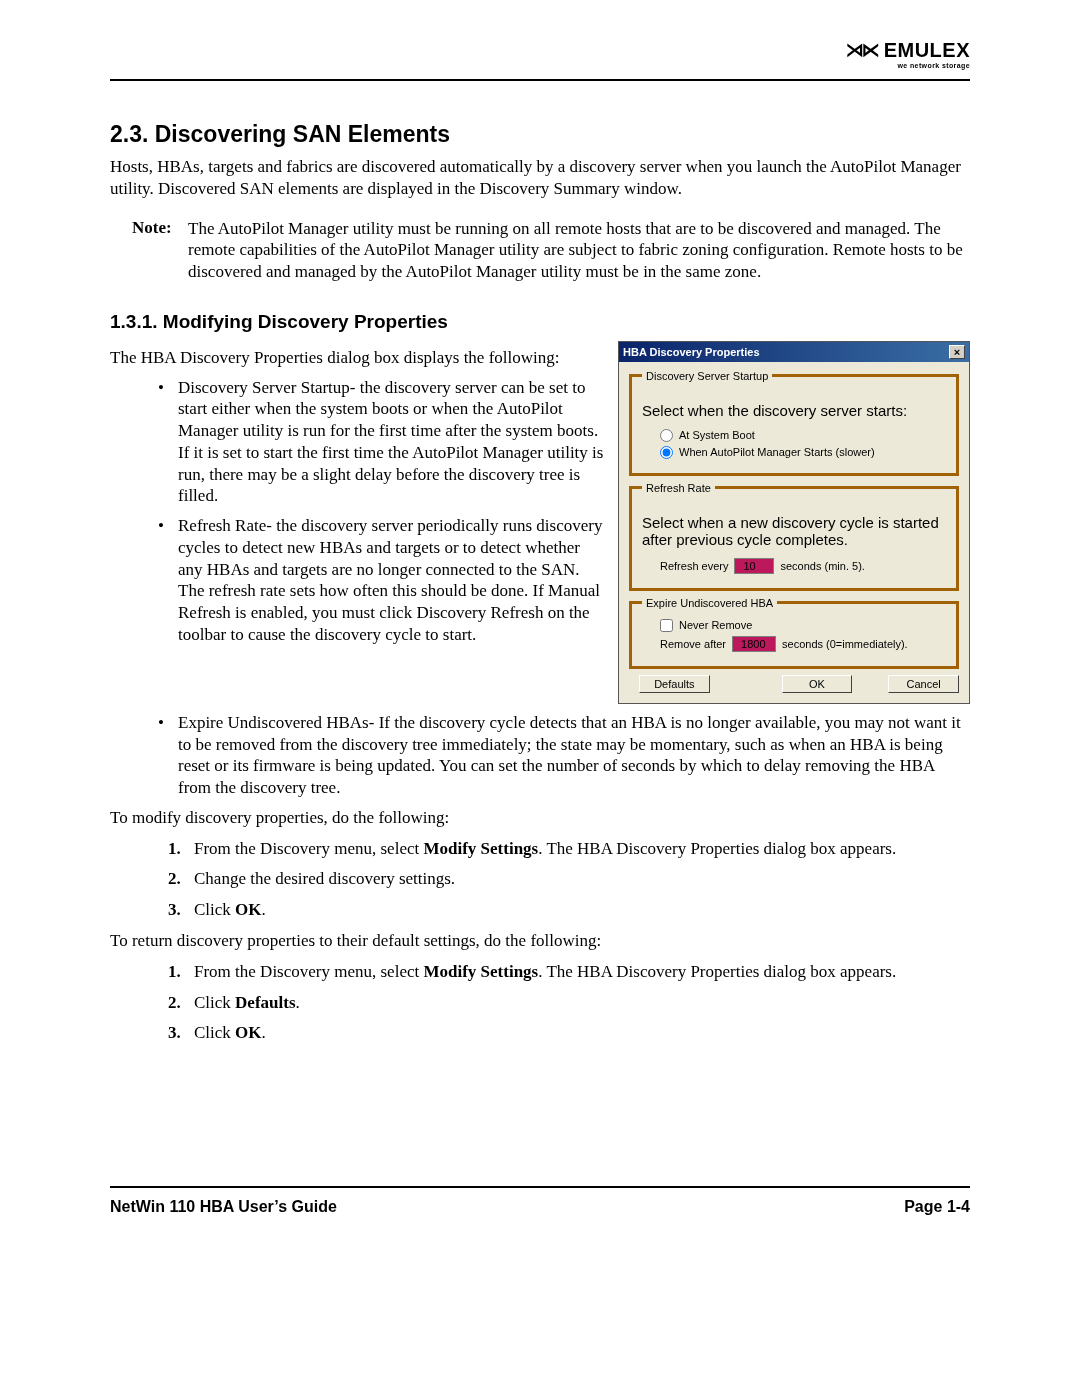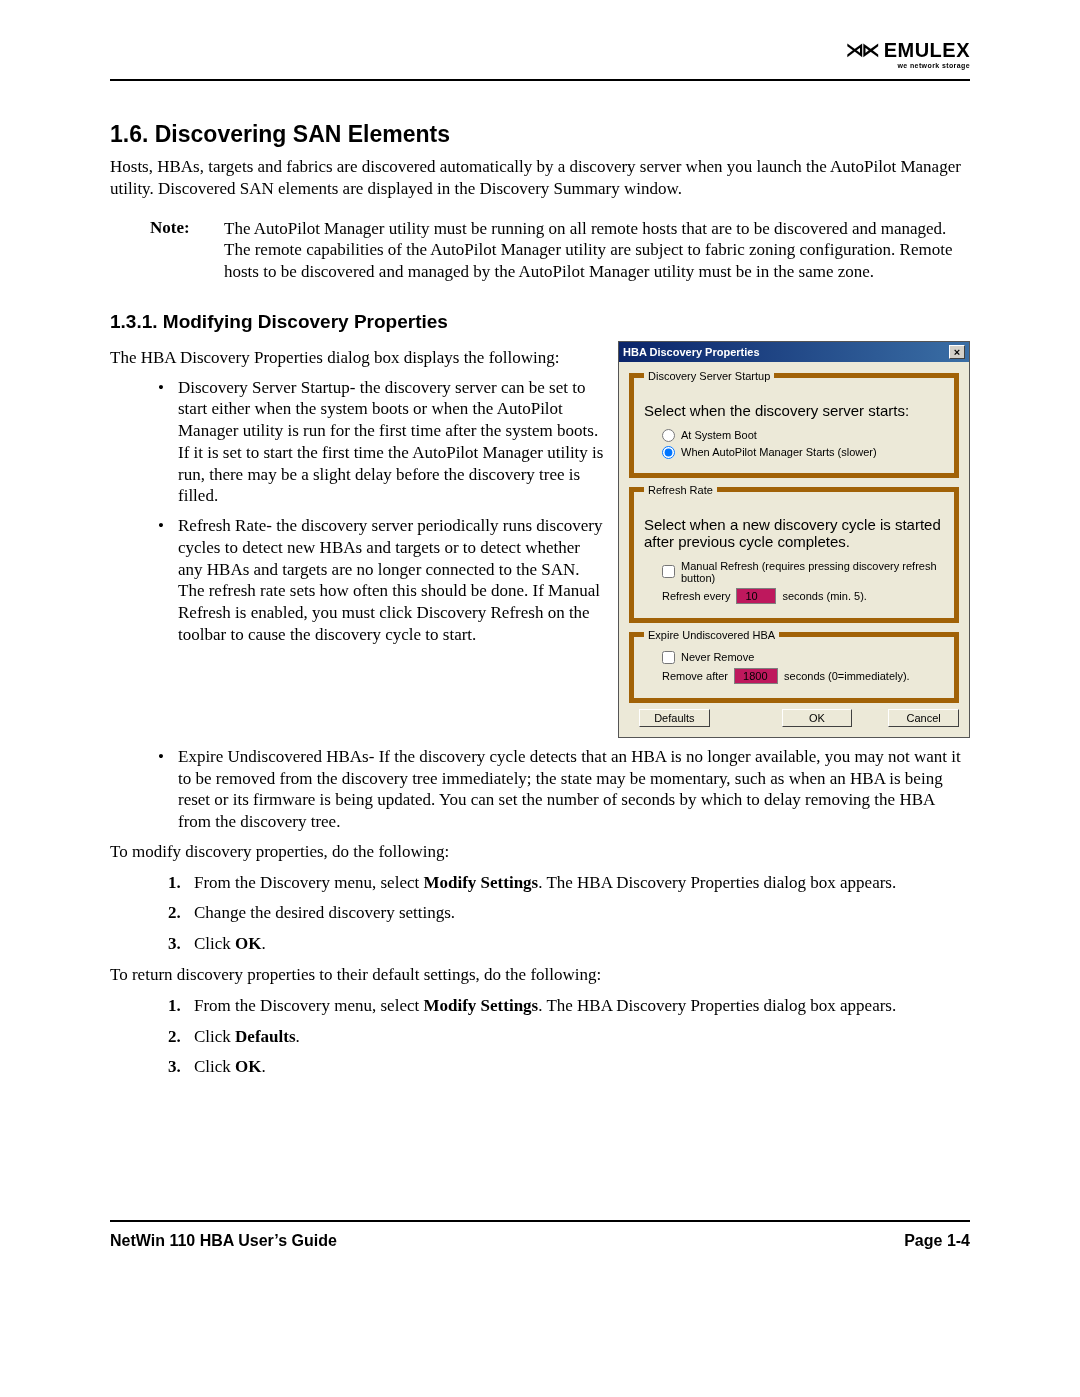--- a/index.html
+++ b/index.html
@@ -49,21 +49,21 @@
     font-size: 23px;
     margin: 0 0 8px 0;
   }
   h3.subsection-title {
     font-family: Helvetica, Arial, sans-serif;
     font-weight: 700;
     font-size: 19px;
     margin: 28px 0 8px 0;
   }
   p { font-size: 17px; line-height: 1.28; margin: 6px 0; }
-  .note-block { display: flex; margin: 18px 0 22px 40px; gap: 18px; }
+  .note-block { display: flex; margin: 18px 0 22px 22px; }
   .note-label { font-weight: 700; width: 56px; flex: none; font-size: 17px; }
   .note-body  { font-size: 17px; line-height: 1.28; }
   .two-col { display: flex; gap: 14px; align-items: flex-start; }
   .col-text { flex: 1 1 50%; min-width: 0; }
   .col-fig  { flex: none; width: 352px; }
   ul.bullets { list-style: none; padding: 0; margin: 8px 0 8px 48px; }
   ul.bullets > li { font-size: 17px; line-height: 1.28; margin-bottom: 8px; padding-left: 20px; position: relative; }
   ul.bullets > li::before { content: "•"; position: absolute; left: 0; top: 0; }
   ol.steps { padding: 0; margin: 8px 0 8px 58px; list-style: none; counter-reset: step; }
   ol.steps > li { font-size: 17px; line-height: 1.45; margin-bottom: 6px; counter-increment: step; position: relative; padding-left: 26px; }
@@ -104,21 +104,21 @@
     border-bottom-color: #404040;
     width: 16px; height: 14px;
     font-family: Arial, sans-serif;
     font-size: 11px;
     line-height: 12px;
     text-align: center;
     font-weight: 700;
   }
   .dlg-body { padding: 8px 10px 10px; }
   fieldset.group {
-    border: 5px solid #a16207;
+    border: 3px solid #a16207;
     margin: 0 0 6px 0;
     padding: 6px 10px 10px 10px;
   }
   fieldset.group > legend { padding: 0 4px; font-size: 11px; }
   .grp-text { font-size: 15px; margin: 14px 0 10px 0; }
   .radio-row, .check-row, .input-row { font-size: 11px; margin: 4px 0 4px 18px; display: flex; align-items: center; gap: 6px; }
   .radio-row input, .check-row input { margin: 0; }
   .input-row input[type=text] {
     width: 40px; height: 16px; border: 1px solid #7f7f7f; font-size: 11px; padding: 0 8px;
     background: #be185d;
@@ -147,21 +147,21 @@
 
 <div class="page">
 
   <div class="header">
     <div class="logo">
       <span class="logo-mark">⋊⋉</span><span>EMULEX</span>
       <small>we network storage</small>
     </div>
   </div>
 
-  <h2 class="section-title">1.6. Discovering SAN Elements</h2>
+  <h2 class="section-title">2.3. Discovering SAN Elements</h2>
   <p>Hosts, HBAs, targets and fabrics are discovered automatically by a discovery server when you launch the AutoPilot Manager utility. Discovered SAN elements are displayed in the Discovery Summary window.</p>
 
   <div class="note-block">
     <div class="note-label">Note:</div>
     <div class="note-body">The AutoPilot Manager utility must be running on all remote hosts that are to be discovered and managed. The remote capabilities of the AutoPilot Manager utility are subject to fabric zoning configuration. Remote hosts to be discovered and managed by the AutoPilot Manager utility must be in the same zone.</div>
   </div>
 
   <h3 class="subsection-title">1.3.1. Modifying Discovery Properties</h3>
 
   <div class="two-col">
@@ -189,24 +189,20 @@
             </label>
             <label class="radio-row">
               <input type="radio" name="startup" checked="" style="">
               <span>When AutoPilot Manager Starts (slower)</span>
             </label>
           </fieldset>
 
           <fieldset class="group">
             <legend>Refresh Rate</legend>
             <div class="grp-text">Select when a new discovery cycle is started after previous cycle completes.</div>
-            <label class="check-row">
-              <input type="checkbox" style="">
-              <span>Manual Refresh (requires pressing discovery refresh button)</span>
-            </label>
             <div class="input-row">
               <span>Refresh every</span>
               <input type="text" value="10" style="">
               <span>seconds (min. 5).</span>
             </div>
           </fieldset>
 
           <fieldset class="group">
             <legend>Expire Undiscovered HBA</legend>
             <label class="check-row">

